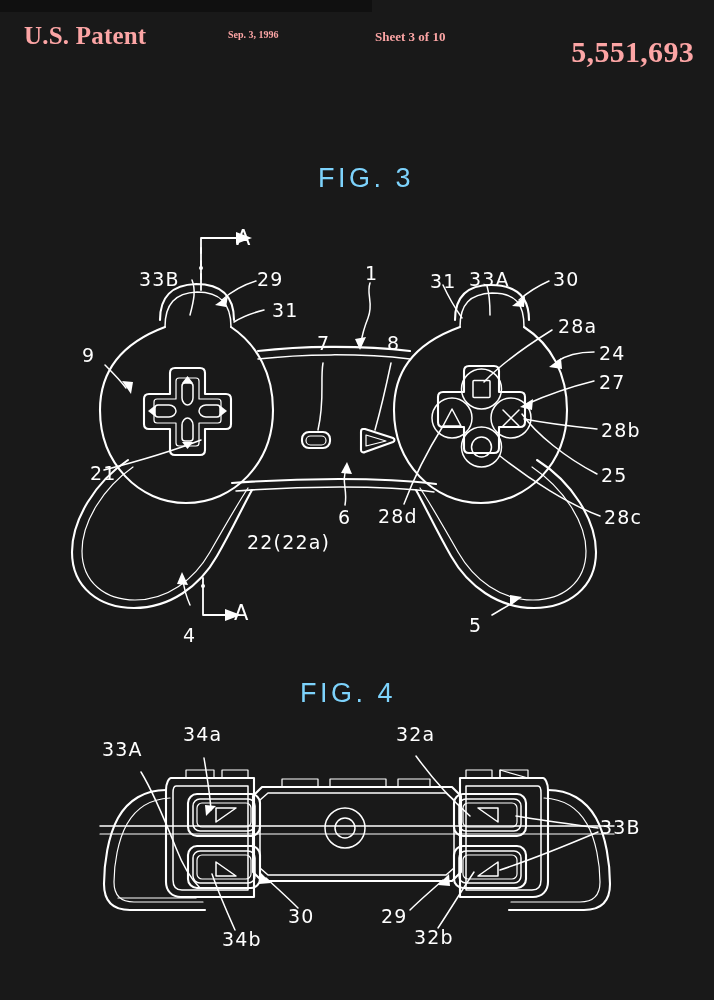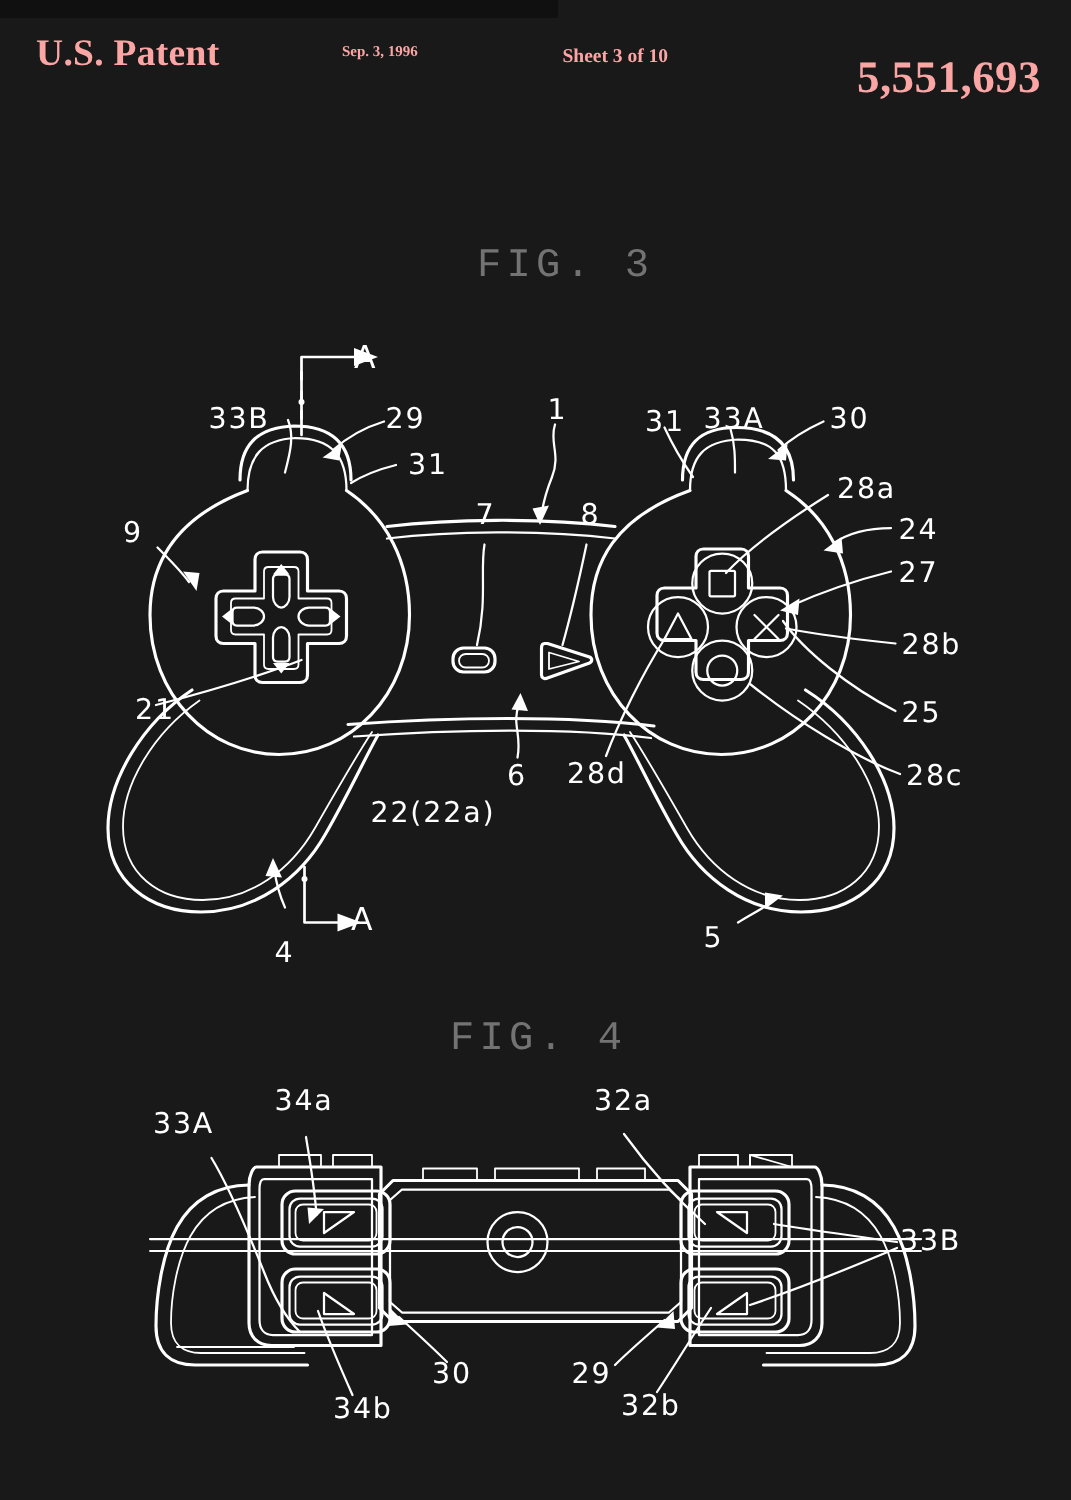--- a/index.html
+++ b/index.html
@@ -25,22 +25,22 @@
     font-family:"Liberation Serif", serif;
     font-weight:bold;color:#fca5a5;
   }
   #hd-uspatent{left:24px;top:0px;font-size:25px;letter-spacing:.2px;}
   #hd-date{left:228px;top:7px;font-size:10px;}
   #hd-sheet{left:375px;top:7px;font-size:13px;}
   #hd-number{right:20px;top:0px;font-size:30px;letter-spacing:.3px;margin-top:13px;}
 
   
   .fig-title{
-    position:absolute;white-space:nowrap;color:#737373;
-    font-family:Liberation Mono, monospace;
+    position:absolute;white-space:nowrap;color:#7dd3fc;
+    font-family:Liberation Sans, sans-serif;
     font-size:27px;letter-spacing:3.5px;font-weight:400;
   }
   #fig3-title{left:318px;top:163px;}
   #fig4-title{left:300px;top:678px;}
 
   
   svg.draw{position:absolute;left:0;top:0;overflow:visible;}
   .ln{fill:none;stroke:#ffffff;stroke-linecap:round;stroke-linejoin:round;}
   .w2{stroke-width:2.1;}
   .w18{stroke-width:1.8;}

